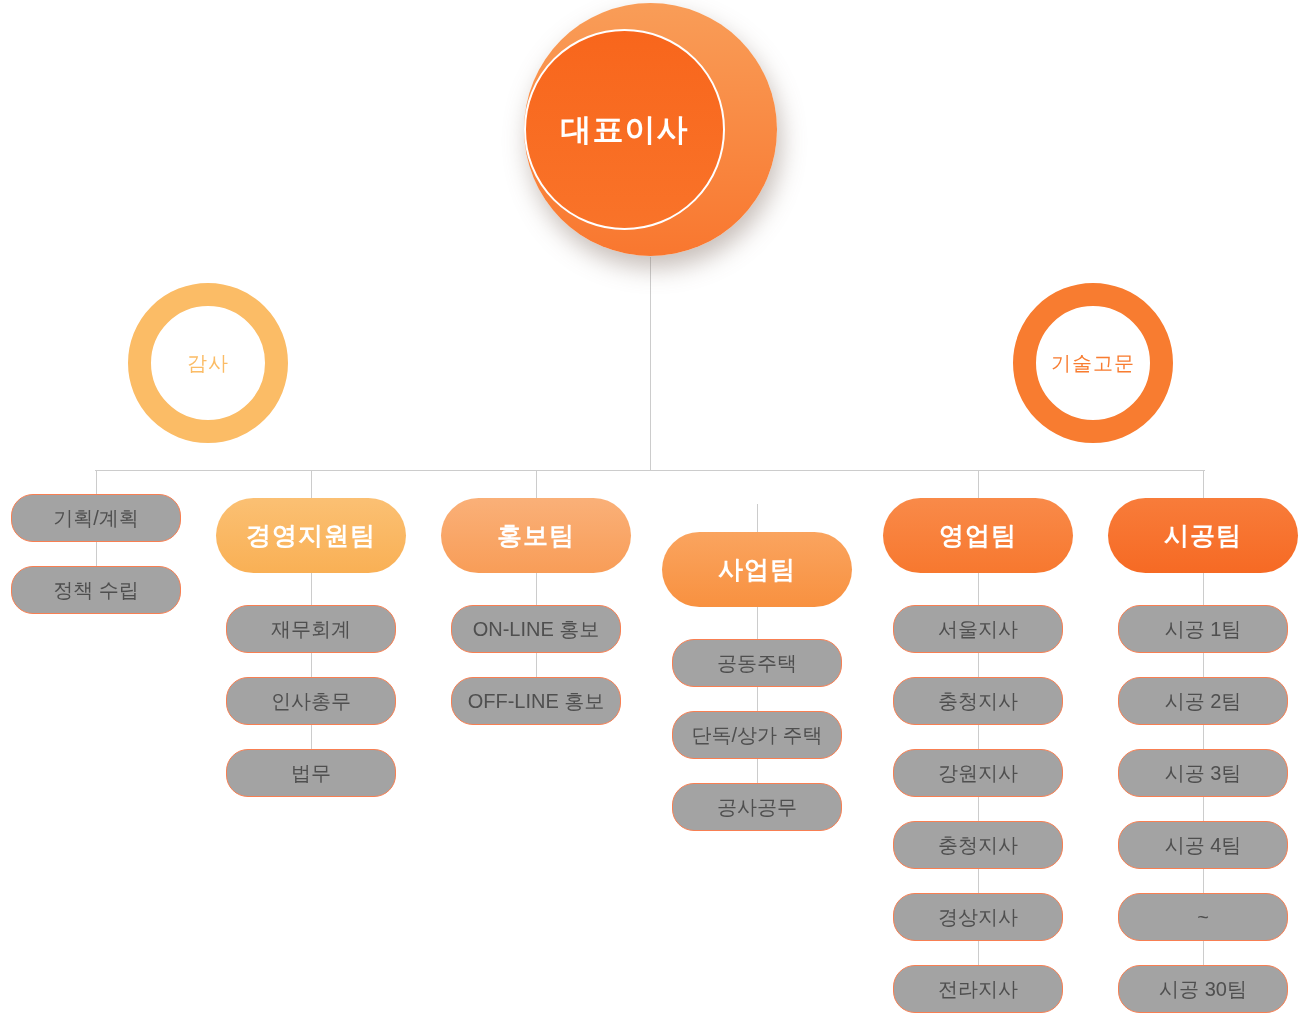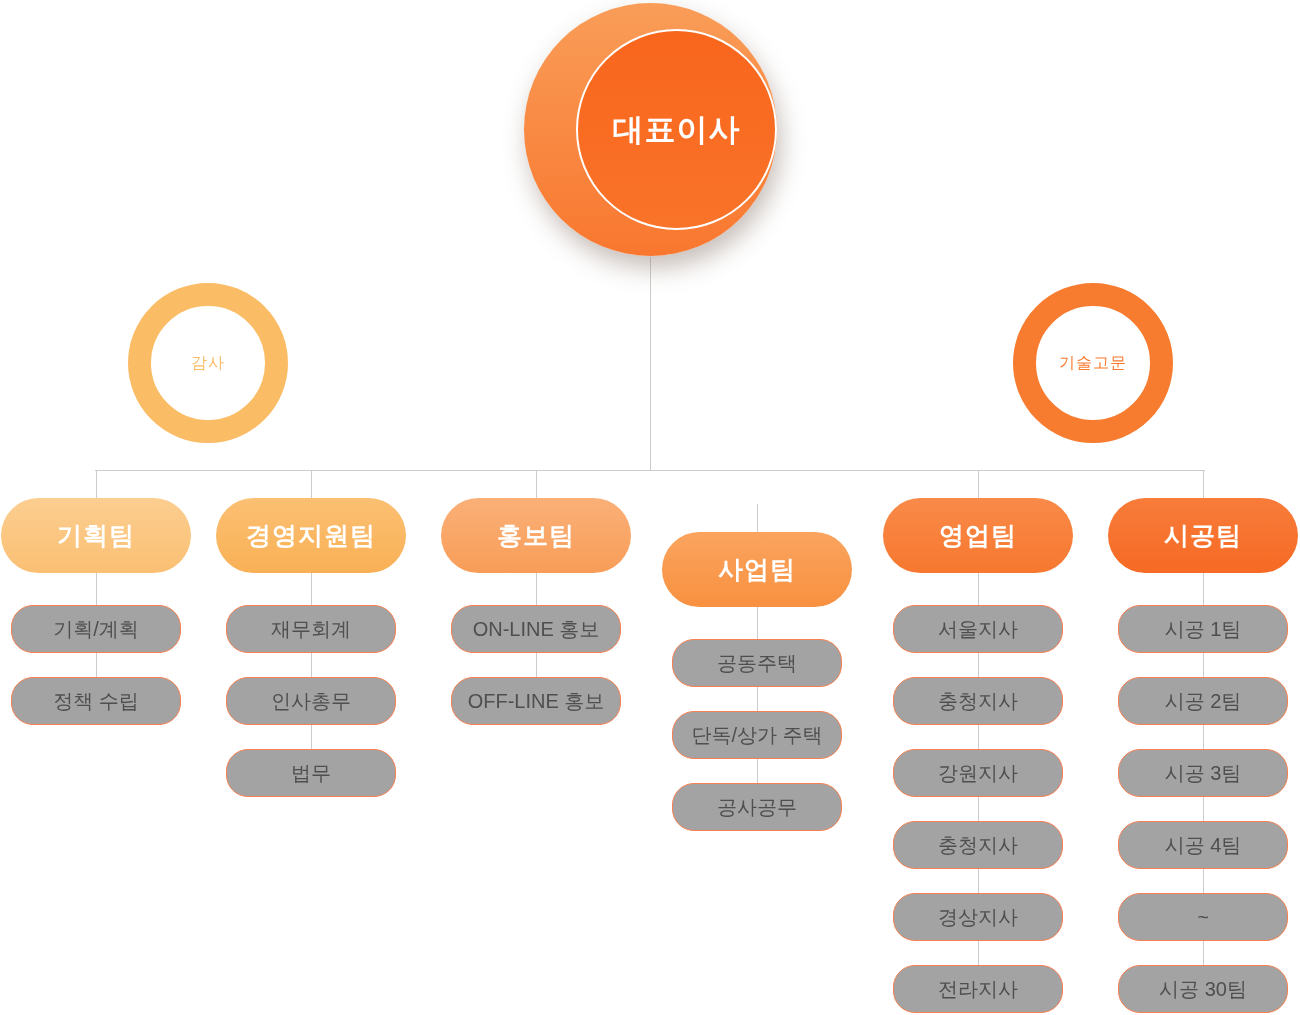--- a/index.html
+++ b/index.html
@@ -10,37 +10,37 @@
   
   .line{position:absolute;background:var(--connector,#ccc);z-index:0;}
   #line-ceo{left:650px;top:257px;width:1px;height:213px;}
   #line-h{left:95px;top:470px;width:1110px;height:1px;}
 
   
   .ceo{
     position:absolute;left:524px;top:3px;width:253px;height:253px;border-radius:50%;
     background:linear-gradient(180deg,var(--t,#F99D58),var(--b,#F9772F));
     box-shadow:4px 12px 24px rgba(130,110,100,.45);
-    display:flex;align-items:center;justify-content:flex-end;z-index:2;
+    display:flex;align-items:center;justify-content:flex-start;z-index:2;
   }
   .ceo-inner{
     width:197px;height:197px;border-radius:50%;border:2px solid #fff;
     background:linear-gradient(180deg,var(--it,#F8661C),var(--ib,#F97329));
     display:flex;align-items:center;justify-content:center;
   }
   .ceo-label{color:#fff;font-size:31px;font-weight:bold;letter-spacing:1px;}
 
   
   .advisor{
     position:absolute;top:283px;width:160px;height:160px;box-sizing:border-box;
     border:23px solid var(--ring,#F9914A);background:#fff;border-radius:50%;
     display:flex;align-items:center;justify-content:center;z-index:2;
   }
   #advisor-0{left:128px;} #advisor-1{left:570px;} #advisor-2{left:1013px;}
-  .advisor-label{color:var(--ring,#F9914A);font-size:16px;letter-spacing:1px;}
+  .advisor-label{color:var(--ring,#F9914A);font-size:20px;letter-spacing:1px;}
 
   
   .col{position:absolute;top:470px;width:190px;z-index:1;}
   .col::before{
     content:"";position:absolute;left:calc(50% - .5px);top:0;bottom:24px;width:1px;
     background:var(--connector,#ccc);z-index:0;
   }
   #col-0{left:1px;} #col-1{left:216px;text-align:right;} #col-2{left:441px;}
   #col-3{left:662px;margin-top:34px;} #col-4{left:883px;} #col-5{left:1108px;}
   .pill{
@@ -72,21 +72,20 @@
   </div>
 
   <div class="advisor" id="advisor-0" style="--ring: #FBBC66;">
     <span class="advisor-label">감사</span>
   </div>
   <div class="advisor" id="advisor-2" style="--ring: #F87C30;">
     <span class="advisor-label">기술고문</span>
   </div>
 
   <div class="col" id="col-0">
-    <div class="pill" style="--c1: #FCCE90; --c2: #FABF73;">기획팀</div>
     <div class="node">기획/계획</div>
     <div class="node">정책 수립</div>
   </div>
 
   <div class="col" id="col-1">
     <div class="pill" style="--c1: #FBC073; --c2: #F9B055;">경영지원팀</div>
     <div class="node">재무회계</div>
     <div class="node">인사총무</div>
     <div class="node">법무</div>
   </div>

